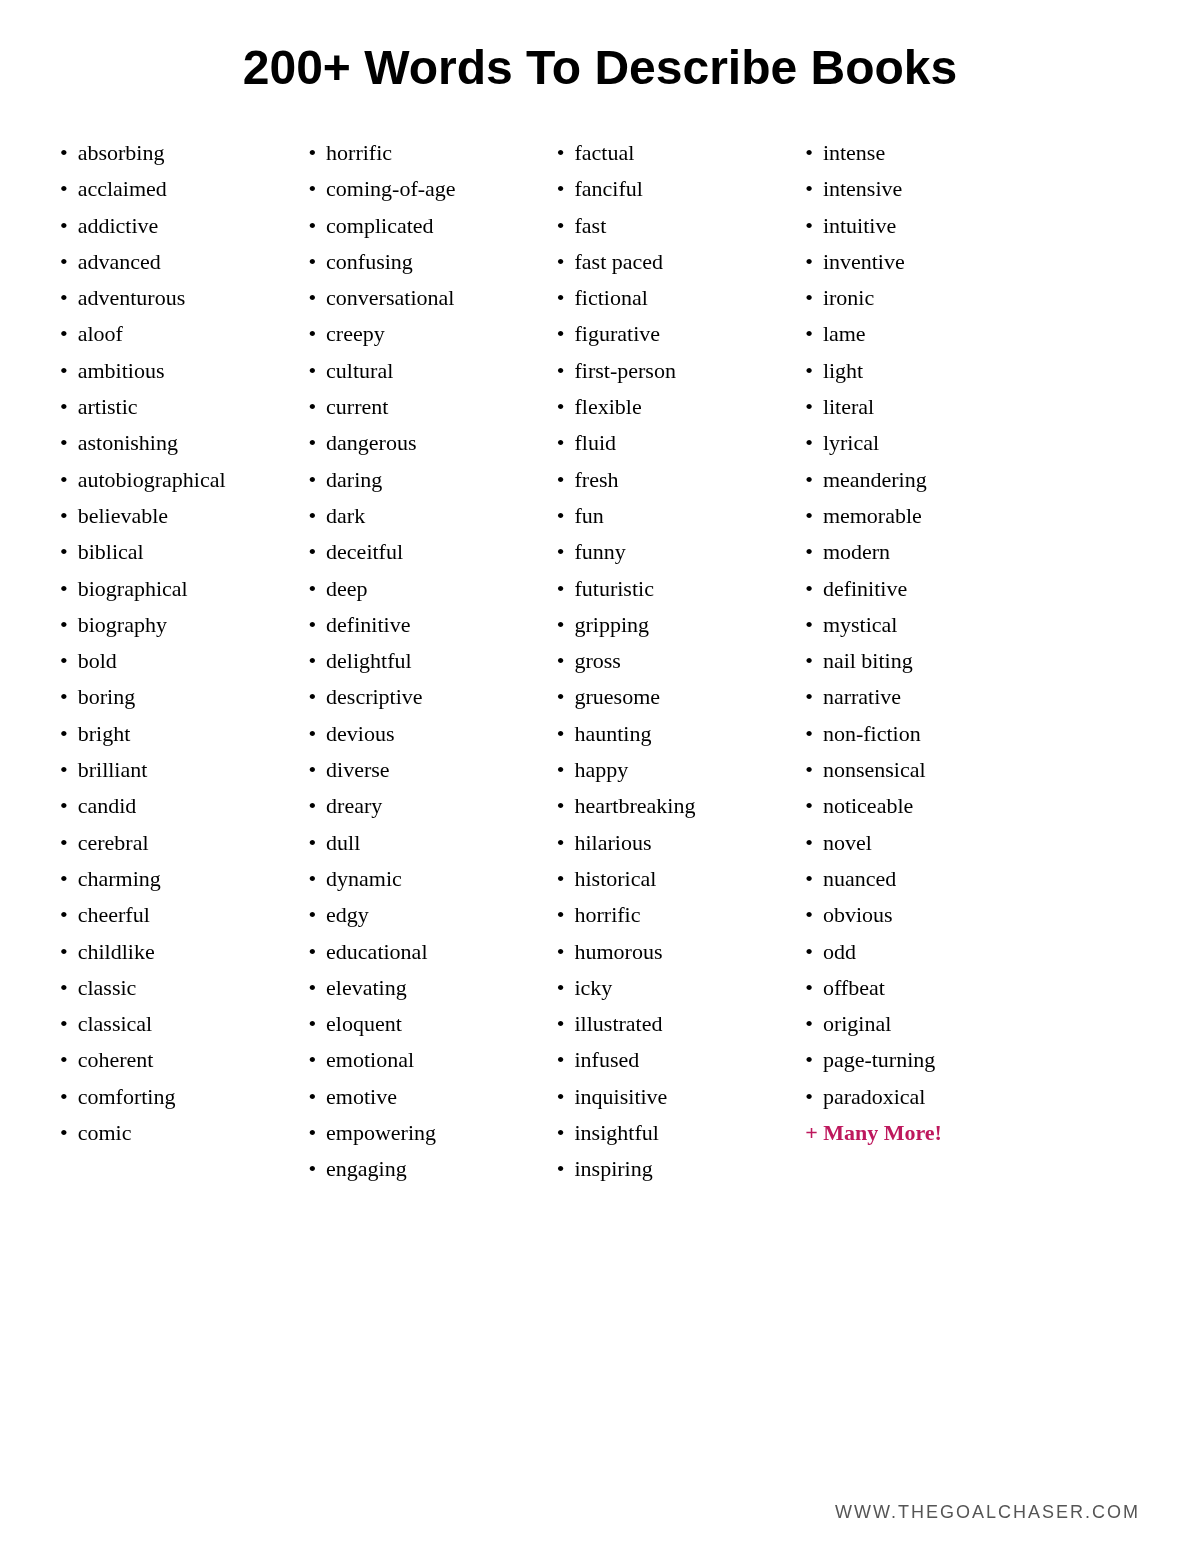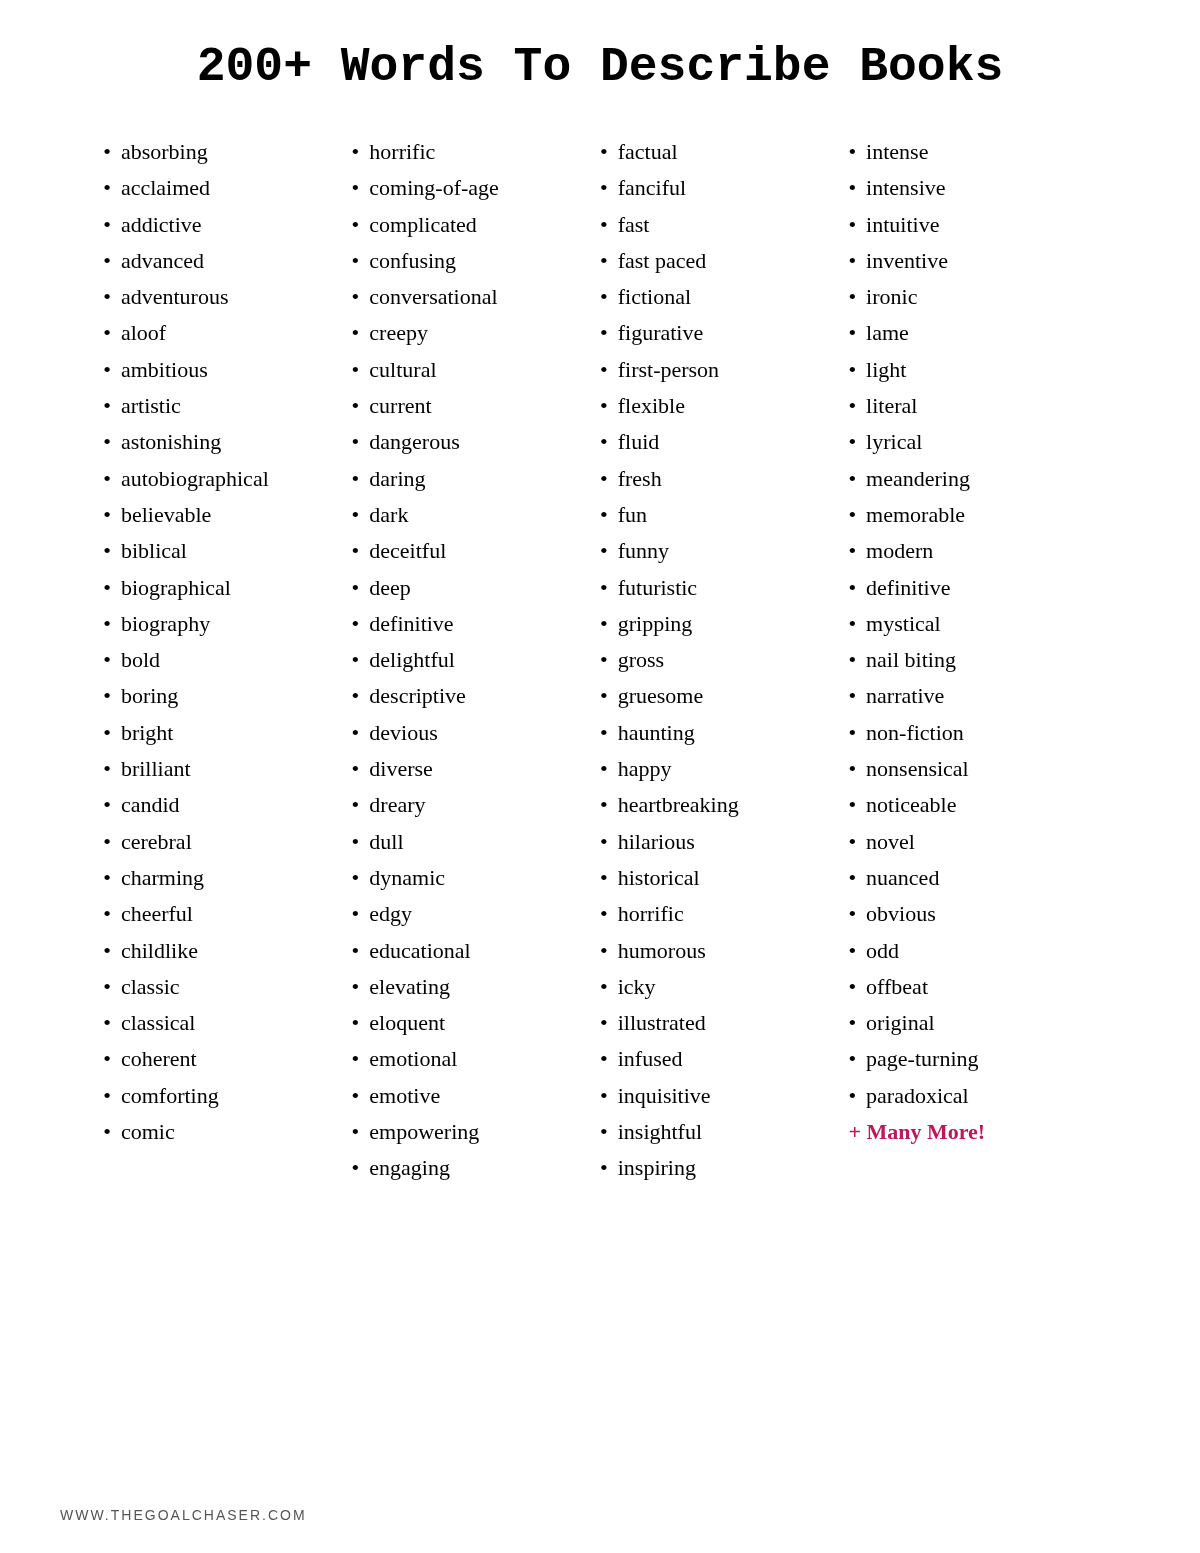--- a/index.html
+++ b/index.html
@@ -18,28 +18,28 @@
       align-items: center;
       padding: 40px 60px 30px 60px;
     }
 
     #page-title {
       font-size: 48px;
       font-weight: 900;
       text-align: center;
       color: #000000;
       margin-bottom: 40px;
-      font-family: Liberation Mono, monospace;
+      font-family: Liberation Sans, sans-serif;
     }
 
     .content-area {
       display: flex;
       flex-direction: row;
       width: 100%;
-      justify-content: center;
+      justify-content: flex-start;
       flex: 1;
     }
 
     .column {
       display: flex;
       flex-direction: column;
       width: 23%;
     }
 
     ul {
@@ -60,22 +60,22 @@
     li::before {
       content: "•";
       margin-right: 10px;
       font-size: 22px;
       line-height: 1.65;
       flex-shrink: 0;
     }
 
     .footer {
       margin-top: 30px;
-      text-align: left;
-      font-size: 14px;
+      text-align: right;
+      font-size: 18px;
       letter-spacing: 2px;
       color: #555555;
       font-family: Arial, sans-serif;
       width: 100%;
     }
 
     .more-text {
       font-size: 22px;
       font-family: Georgia, serif;
       color: #be185d;

